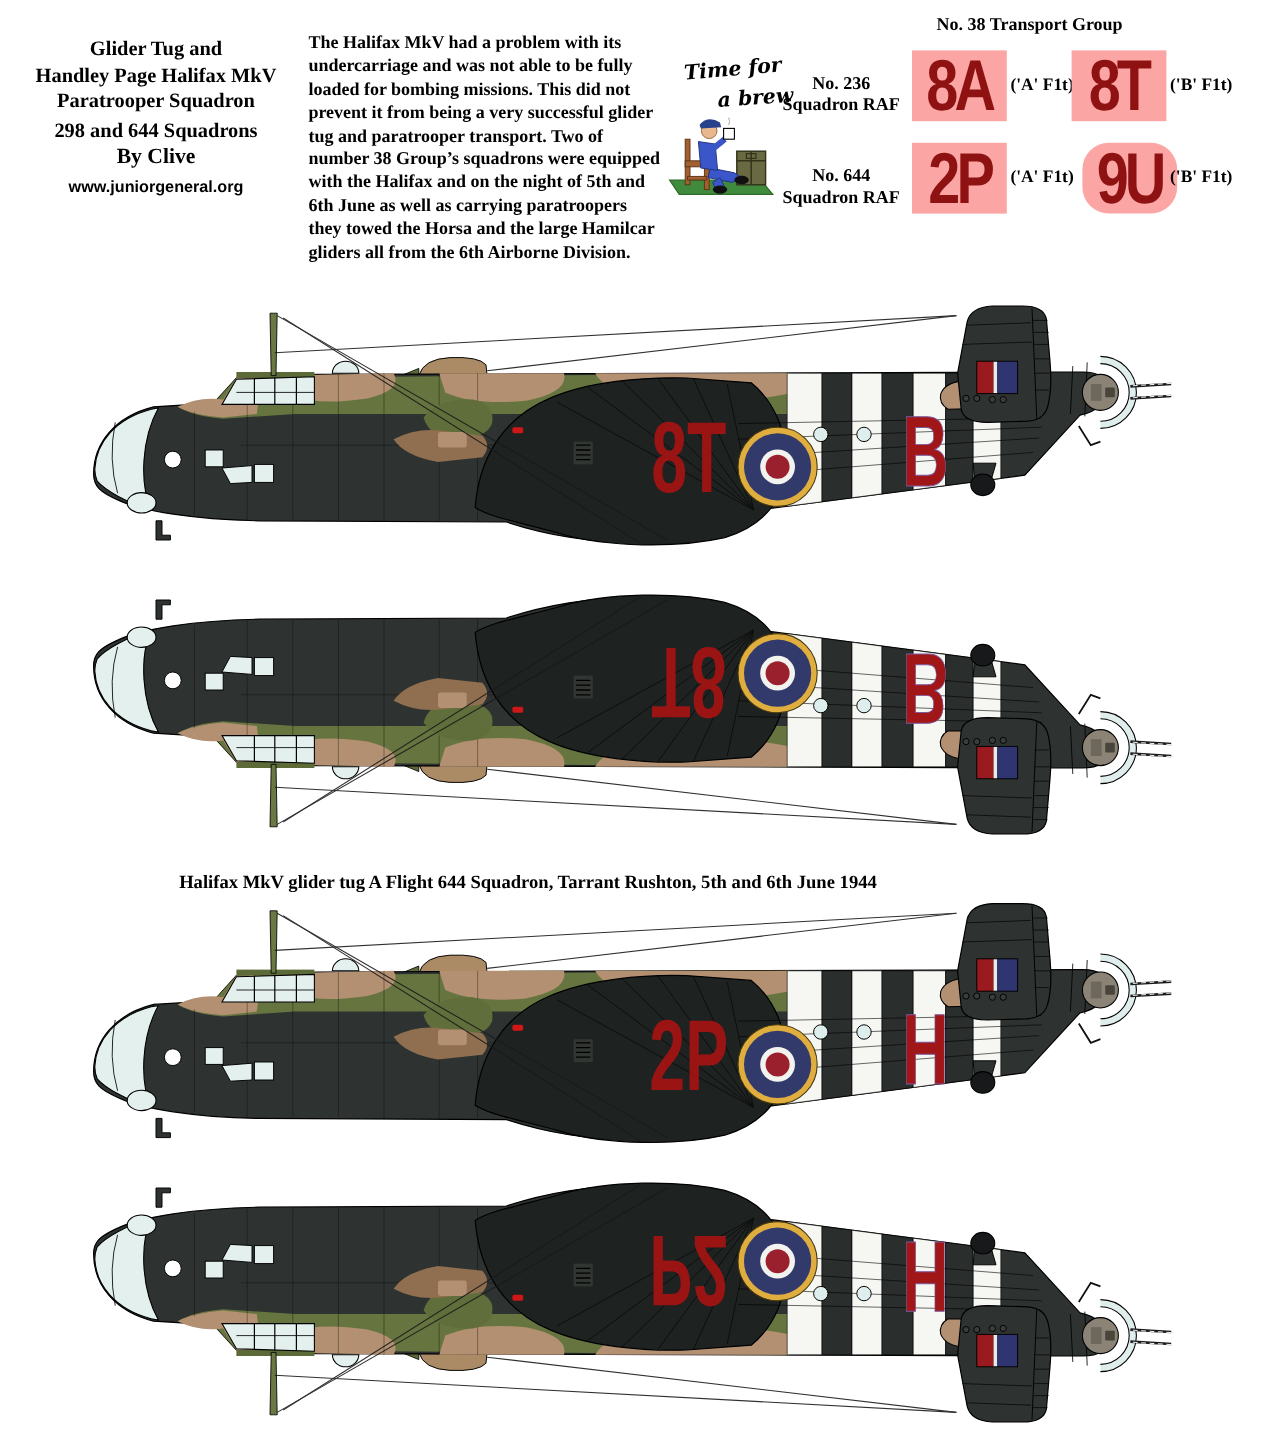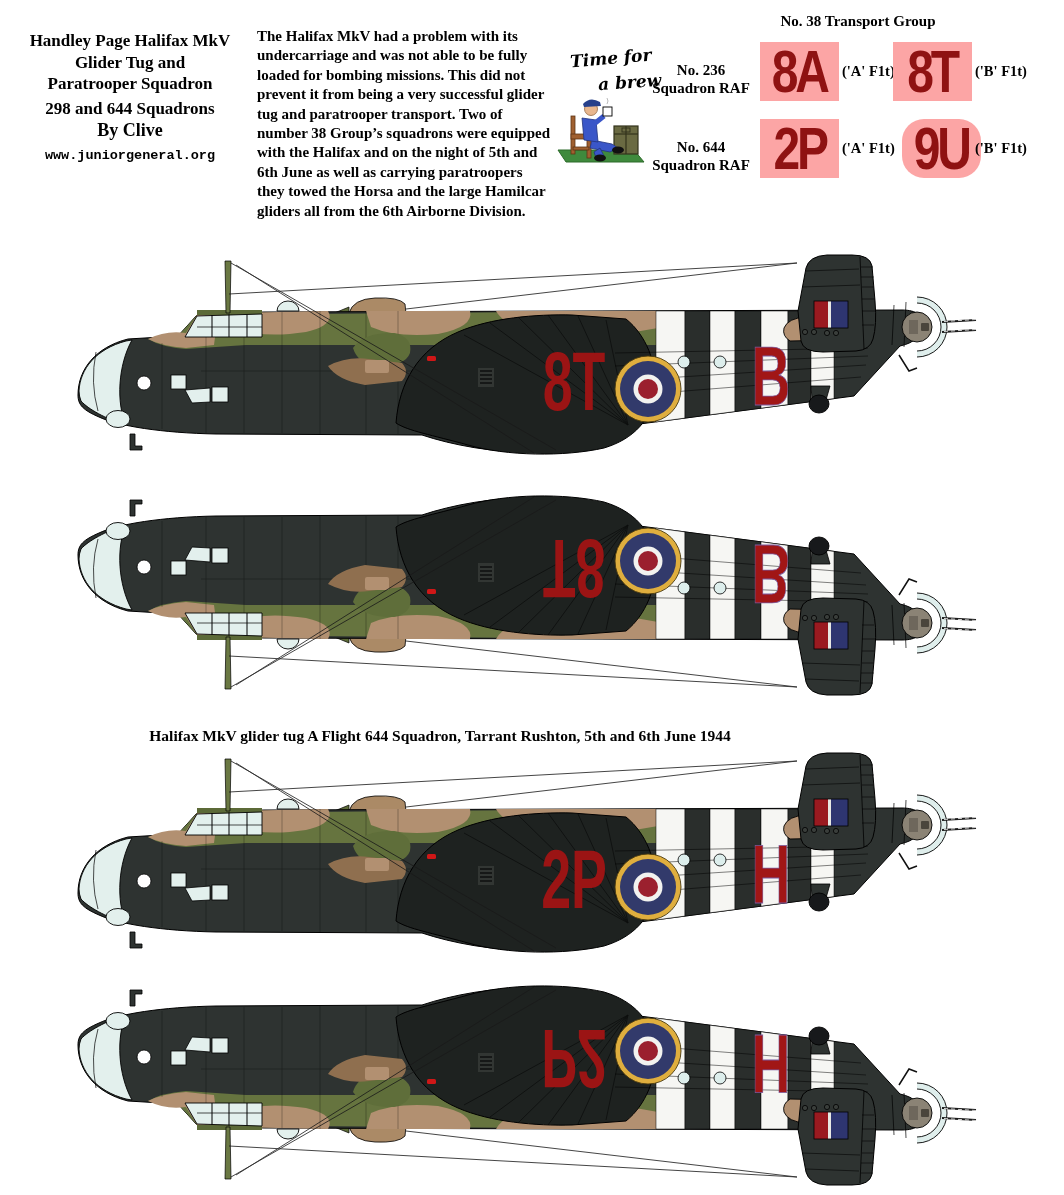--- a/index.html
+++ b/index.html
@@ -4,21 +4,21 @@
 <style>
   html,body{margin:0;padding:0;background:#fff;}
   .page{position:relative;width:1064px;height:1195px;background:#ffffff;overflow:hidden;
         font-family:"Liberation Serif",serif;font-weight:bold;color:#000;}
   .abs{position:absolute;}
   
   .title-block{left:4px;top:30px;width:252px;text-align:center;}
   .title-line{font-size:17px;line-height:21.5px;}
   .squadrons-line{font-size:17px;line-height:21px;margin-top:3px;}
   .byline{font-size:18px;line-height:19px;margin-top:2px;}
-  .website{font-family:Liberation Mono, monospace;font-size:13.5px;margin-top:8px;}
+  .website{font-family:Liberation Sans, sans-serif;font-size:13.5px;margin-top:8px;}
   
   .desc{left:257px;top:27px;width:296px;font-size:15px;line-height:19.4px;text-align:left;}
   
   .group-title{left:758px;top:13px;width:200px;text-align:center;font-size:15px;}
   .brew-line1{left:570px;top:48px;font-size:17px;font-style:italic;transform:rotate(-5deg);font-family:"DejaVu Serif",serif;}
   .brew-line2{left:598px;top:72px;font-size:17px;font-style:italic;transform:rotate(-4deg);font-family:"DejaVu Serif",serif;}
   .sq-label{width:112px;text-align:center;font-size:15px;line-height:18px;}
   .sq1{left:645px;top:61px;}
   .sq2{left:645px;top:138px;}
   .code-box{width:79px;height:59px;background:#fca5a5;display:flex;align-items:center;justify-content:center;}
@@ -212,22 +212,22 @@
       <line x1="340" y1="56" x2="731" y2="10"></line>
       <line x1="165" y1="10" x2="490" y2="197"></line>
       <line x1="170" y1="12" x2="468" y2="200"></line>
     </g>
   </g>
 </svg>
 
 <div class="page">
 
   <div class="abs title-block">
+    <div class="title-line">Glider Tug and</div>
     <div class="title-line">Handley Page Halifax MkV</div>
-    <div class="title-line">Glider Tug and</div>
     <div class="title-line">Paratrooper Squadron</div>
     <div class="squadrons-line">298 and 644 Squadrons</div>
     <div class="byline">By Clive</div>
     <div class="website">www.juniorgeneral.org</div>
   </div>
 
   <div class="abs desc">The Halifax MkV had a problem with its undercarriage and was not able to be fully loaded for bombing missions. This did not prevent it from being a very successful glider tug and paratrooper transport. Two of number 38 Group’s squadrons were equipped with the Halifax and on the night of 5th and 6th June as well as carrying paratroopers they towed the Horsa and the large Hamilcar gliders all from the 6th Airborne Division.</div>
 
   <div class="abs group-title">No. 38 Transport Group</div>
   <div class="abs brew-line1">Time for</div>

